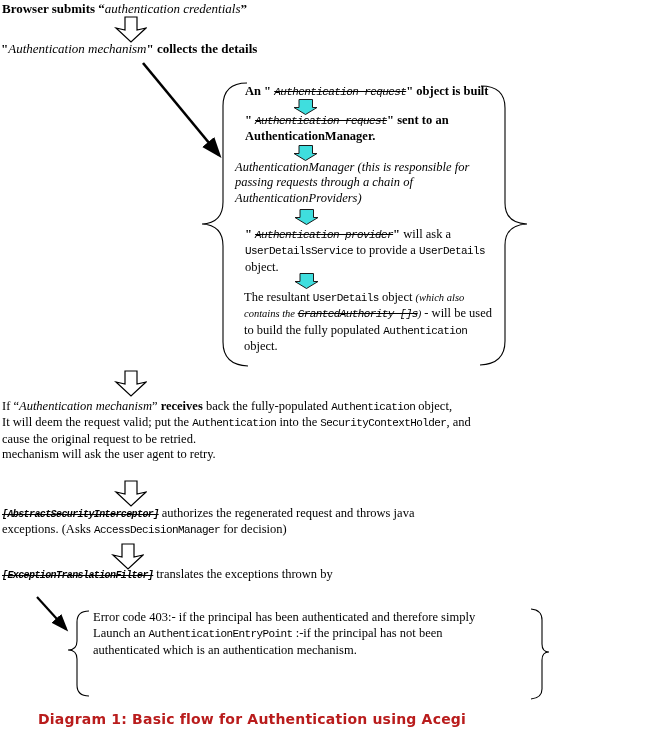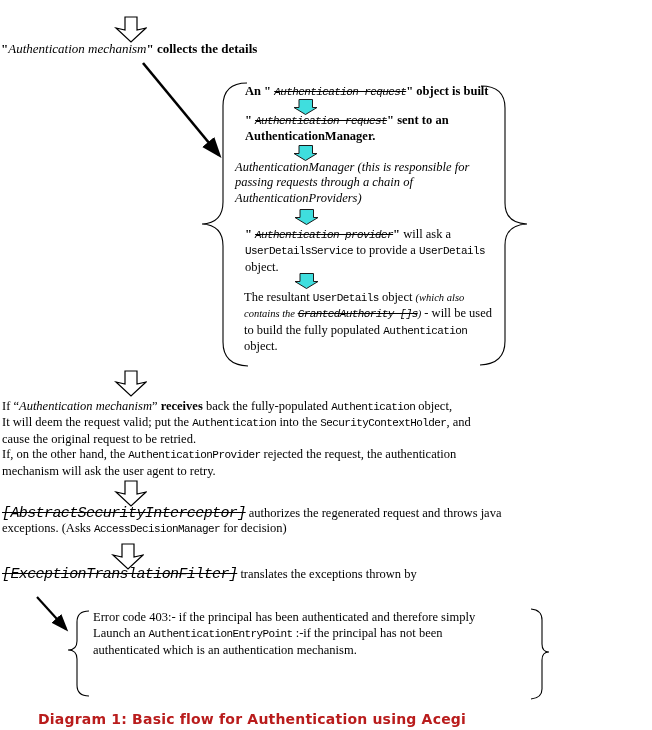--- a/index.html
+++ b/index.html
@@ -11,21 +11,21 @@
   .abs{position:absolute;z-index:2;}
   .line{white-space:nowrap;}
   .wrap{white-space:normal;}
   .lh{line-height:15.4px;}
   
   .r-n{}
   .r-b{font-weight:bold;}
   .r-i{font-style:italic;}
   .r-m{font-family:"Liberation Mono",monospace;font-size:11px;letter-spacing:-0.6px;}
   .r-s{font-family:"Liberation Mono",monospace;font-size:11px;letter-spacing:-0.6px;font-style:italic;text-decoration:line-through;}
-  .r-sb{font-family:"Liberation Mono",monospace;font-size:15px;letter-spacing:-0.6px;font-style:italic;font-weight:normal;text-decoration:line-through;}
+  .r-sb{font-family:"Liberation Mono",monospace;font-size:10px;letter-spacing:-0.6px;font-style:italic;font-weight:bold;text-decoration:line-through;}
   .r-si{font-style:italic;font-size:10.5px;}
   .hdr{font-size:13px;}
   #overlay{position:absolute;left:0;top:0;z-index:1;pointer-events:none;}
   .icon-abs{position:absolute;z-index:2;line-height:0;}
   #caption{
     font-family:"DejaVu Sans",sans-serif;font-weight:bold;font-size:14px;
     letter-spacing:0.2px;
   }
 </style>
 </head>
@@ -46,20 +46,21 @@
 
     <path d="M 89 611 Q 77 611 77 622 L 77 641 Q 77 650 68 650 Q 77 650 77 659 L 77 685 Q 77 696 89 696" fill="none" stroke="#000" stroke-width="1.1"></path>
 
     <path d="M 531 609 Q 542 610 542 620 L 542 644 Q 542 652 549 652 Q 542 652 542 660 L 542 689 Q 542 698 531 699" fill="none" stroke="#000" stroke-width="1.1"></path>
 
     <line x1="143" y1="63" x2="219" y2="155" stroke="#000" stroke-width="2.6" marker-end="url(#ah)"></line>
 
     <line x1="37" y1="597" x2="66" y2="629" stroke="#000" stroke-width="2.2" marker-end="url(#ah)"></line>
   </svg>
 
+  <div class="abs hdr line" style="left:2px;top:1px;"><span class="r-b">Browser submits </span><span class="r-b">“</span><span class="r-i">authentication credentials</span><span class="r-b">”</span></div>
 
   <div class="icon-abs" style="left:113px;top:16px;">
     <svg width="34" height="27" viewBox="0 0 34 27">
       <polygon points="12,1 24,1 24,14 33,12 18,26 3,12 12,14" fill="#fff" stroke="#000" stroke-width="1.2"></polygon>
     </svg>
   </div>
 
   <div class="abs hdr line" style="left:1px;top:41px;"><span class="r-b">"</span><span class="r-i">Authentication mechanism</span><span class="r-b">"</span><span class="r-b"> collects the details</span></div>
 
   <div class="abs line" style="left:245px;top:84px;"><span class="r-b">An " </span><span class="r-s">Authentication request</span><span class="r-b">" </span><span class="r-b">object is built</span></div>
@@ -100,21 +101,20 @@
   <div class="icon-abs" style="left:113px;top:370px;">
     <svg width="34" height="27" viewBox="0 0 34 27">
       <polygon points="12,1 24,1 24,14 33,12 18,26 3,12 12,14" fill="#fff" stroke="#000" stroke-width="1.2"></polygon>
     </svg>
   </div>
 
   <div class="abs" style="left:2px;top:399px;">
     <div class="line lh"><span class="r-n">If “</span><span class="r-i">Authentication mechanism</span><span class="r-n">” </span><span class="r-b">receives</span><span class="r-n"> back the fully-populated </span><span class="r-m">Authentication</span><span class="r-n"> object,</span></div>
     <div class="line lh"><span class="r-n">It will deem the request valid; put the </span><span class="r-m">Authentication</span><span class="r-n"> into the </span><span class="r-m">SecurityContextHolder</span><span class="r-n">, and</span></div>
     <div class="line lh"><span class="r-n">cause the original request to be retried.</span></div>
-    <div class="line lh"><span class="r-n">If, on the other hand, the </span><span class="r-m">AuthenticationProvider</span><span class="r-n"> rejected the request, the authentication</span></div>
     <div class="line lh"><span class="r-n">mechanism will ask the user agent to retry.</span></div>
   </div>
 
   <div class="icon-abs" style="left:113px;top:480px;">
     <svg width="34" height="27" viewBox="0 0 34 27">
       <polygon points="12,1 24,1 24,14 33,12 18,26 3,12 12,14" fill="#fff" stroke="#000" stroke-width="1.2"></polygon>
     </svg>
   </div>
 
   <div class="abs" style="left:2px;top:506px;">

